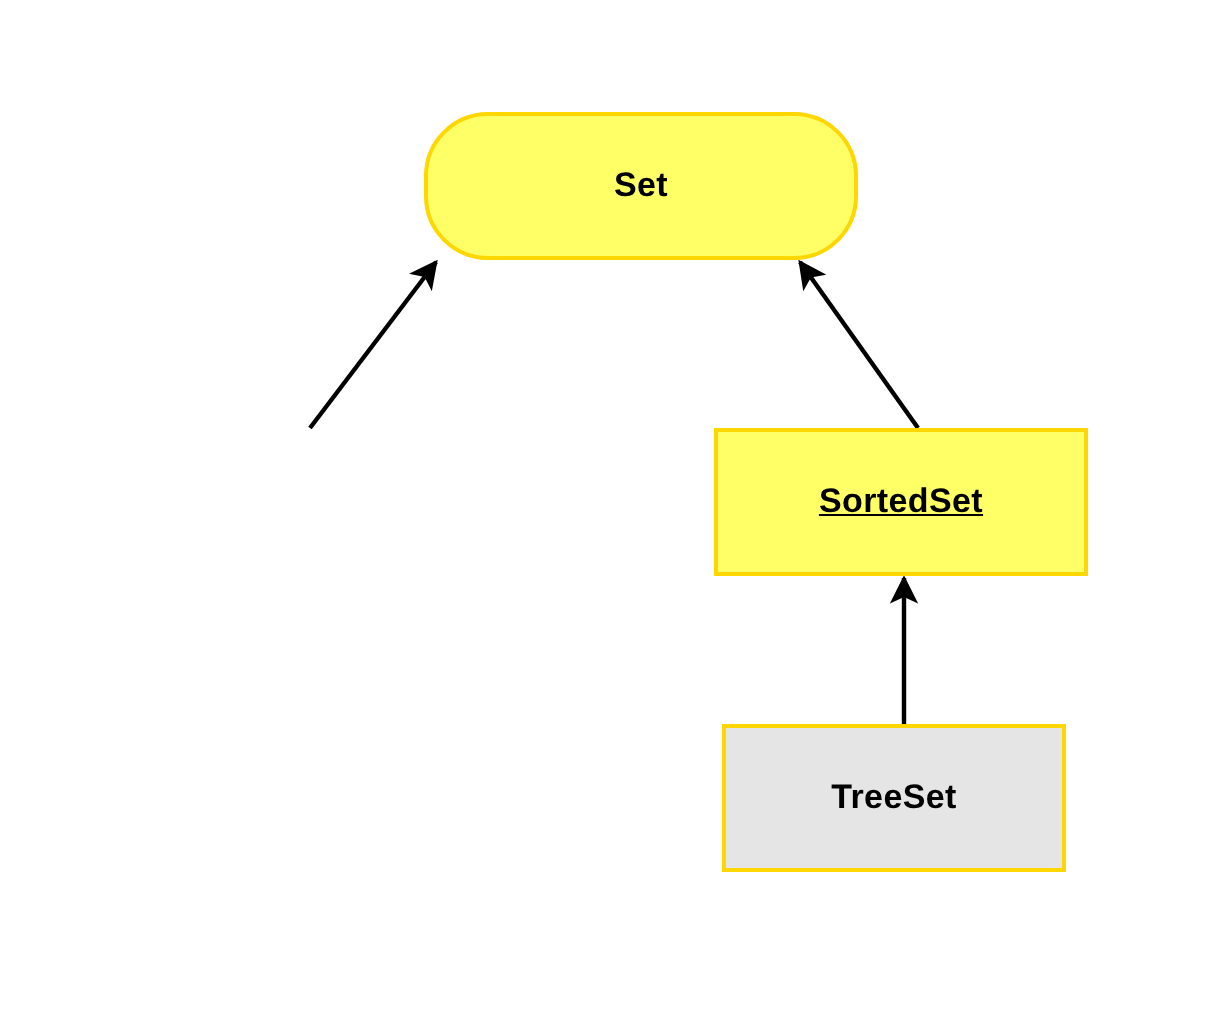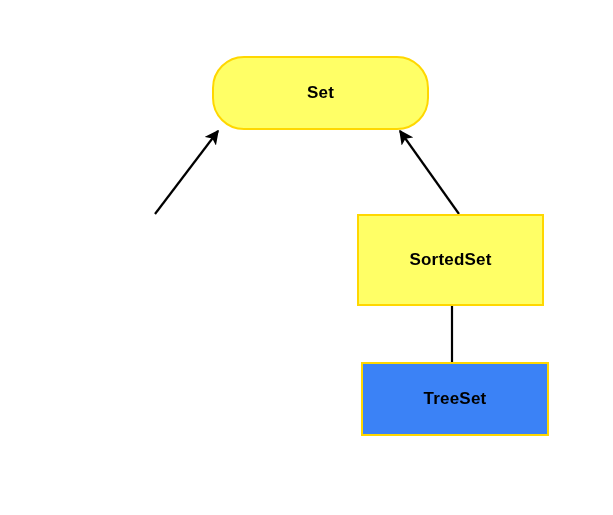--- a/index.html
+++ b/index.html
@@ -62,21 +62,21 @@
     <line class="edge-line" x1="459" y1="214" x2="400" y2="131" stroke="#000000" stroke-width="2.2" marker-end="url(#arrow-solid)"></line>
 
     <line class="edge-line" x1="452" y1="362" x2="452" y2="289" stroke="#000000" stroke-width="2.2" marker-end="url(#arrow-solid)"></line>
   </svg>
 
   <div class="node-box" id="node-set" style="left: 212px; top: 56px; width: 217px; height: 74px; background: rgb(255, 255, 102); border-color: rgb(255, 215, 0); border-radius: 32px;">
     <span class="node-label" style="color: rgb(0, 0, 0);">Set</span>
   </div>
 
 
-  <div class="node-box" id="node-sortedset" style="left: 357px; top: 214px; width: 187px; height: 92px; background: rgb(255, 255, 102); border-color: rgb(255, 215, 0);">
+  <div class="node-box" id="node-sortedset" style="left: 357px; top: 214px; width: 187px; height: 74px; background: rgb(255, 255, 102); border-color: rgb(255, 215, 0); text-decoration: underline;">
     <span class="node-label" style="color: rgb(0, 0, 0);">SortedSet</span>
   </div>
 
-  <div class="node-box" id="node-treeset" style="left: 361px; top: 362px; width: 188px; height: 74px; background: #3b82f6; border-color: rgb(255, 215, 0);">
+  <div class="node-box" id="node-treeset" style="left: 361px; top: 362px; width: 172px; height: 74px; background: #e5e5e5; border-color: rgb(255, 215, 0);">
     <span class="node-label" style="color: rgb(0, 0, 0);">TreeSet</span>
   </div>
 
 </div>
 
 </body></html>

